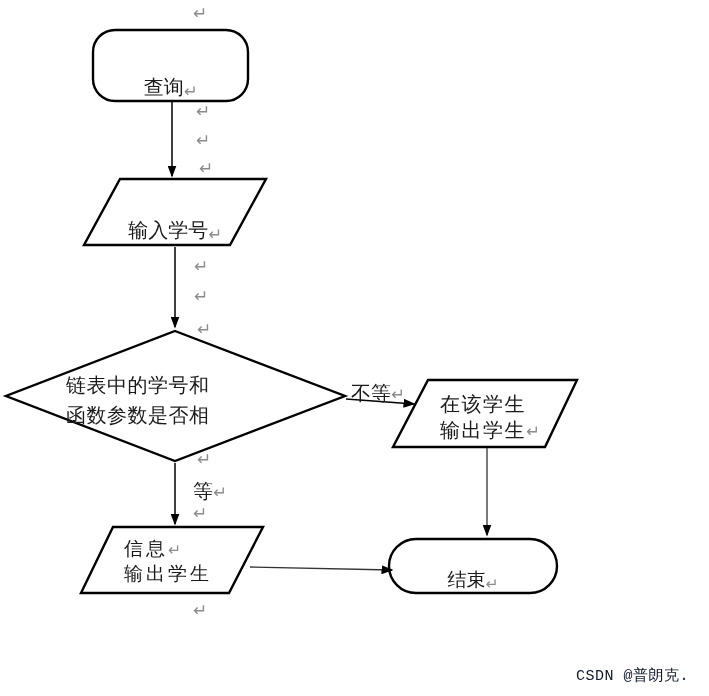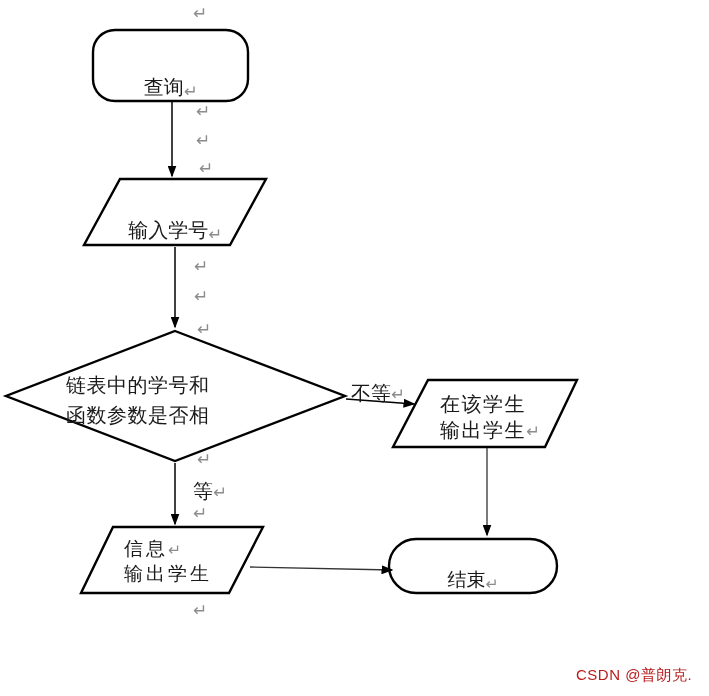--- a/index.html
+++ b/index.html
@@ -32,22 +32,22 @@
   .lbl-decision{left:66px;top:370px;width:220px;text-align:left;font-size:20px;line-height:30px;letter-spacing:0.5px;}
   .lbl-branch-no{left:351px;top:380px;font-size:20px;}
   .lbl-branch-yes{left:193px;top:478px;font-size:20px;}
   .lbl-notfound{left:440px;top:391px;font-size:20px;line-height:26px;letter-spacing:1.5px;}
   .lbl-info{left:124px;top:537px;font-size:19px;line-height:24px;letter-spacing:3px;}
   .lbl-end{left:389px;top:539px;width:168px;height:54px;font-size:19px;}
   .lbl-caption{left:186px;top:630px;font-size:20px;letter-spacing:1px;}
   .lbl-watermark{
     left:576px;top:666px;
     font-size:15px;
-    color:#b91c1c;
-    font-family:Liberation Sans, sans-serif;
+    color:#0f172a;
+    font-family:Liberation Mono, monospace;
     letter-spacing:0.5px;
     text-align:center;
   }
 </style>
 </head>
 <body>
 
 <div class="canvas">
 
   <svg width="709" height="696" viewBox="0 0 709 696">

